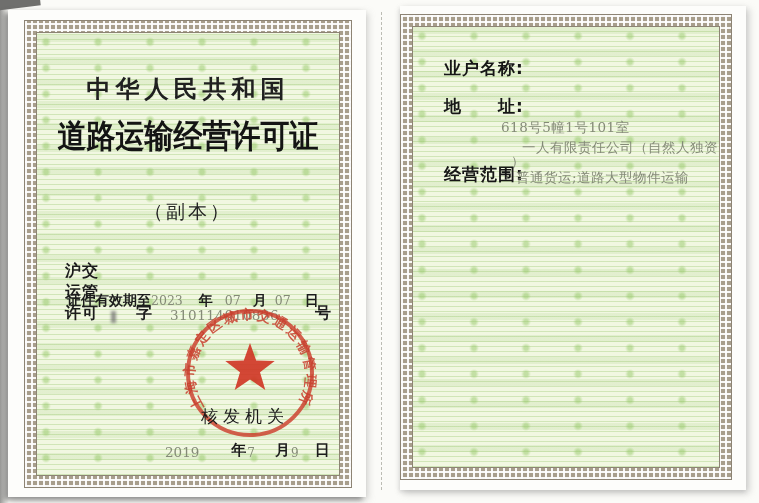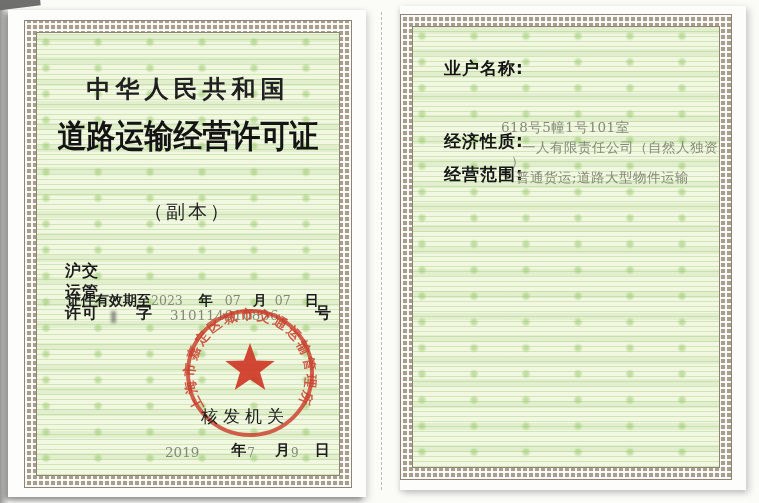--- a/index.html
+++ b/index.html
@@ -136,23 +136,23 @@
   </div>
 
   <div class="fold"></div>
 
   <div class="page page-right">
     <div class="frame frame-right">
       <div class="guilloche">
 
         <div class="fld-label" style="left:31px;top:30px">业户名称:</div>
 
+        <div class="fld-label" style="left:31px;top:68px">地　　址:</div>
         <div class="fld-value typed" style="left:88px;top:92px">618号5幢1号101室</div>
 
-        <div class="fld-label" style="left:31px;top:103px">经济性质:</div>
         <div class="fld-value typed" style="left:109px;top:112px">一人有限责任公司（自然人独资</div>
         <div class="fld-value typed" style="left:98px;top:126px">）</div>
 
         <div class="fld-label" style="left:31px;top:136px">经营范围:</div>
         <div class="fld-value typed" style="left:103px;top:142px">普通货运;道路大型物件运输</div>
 
       </div>
     </div>
   </div>
 </div>

